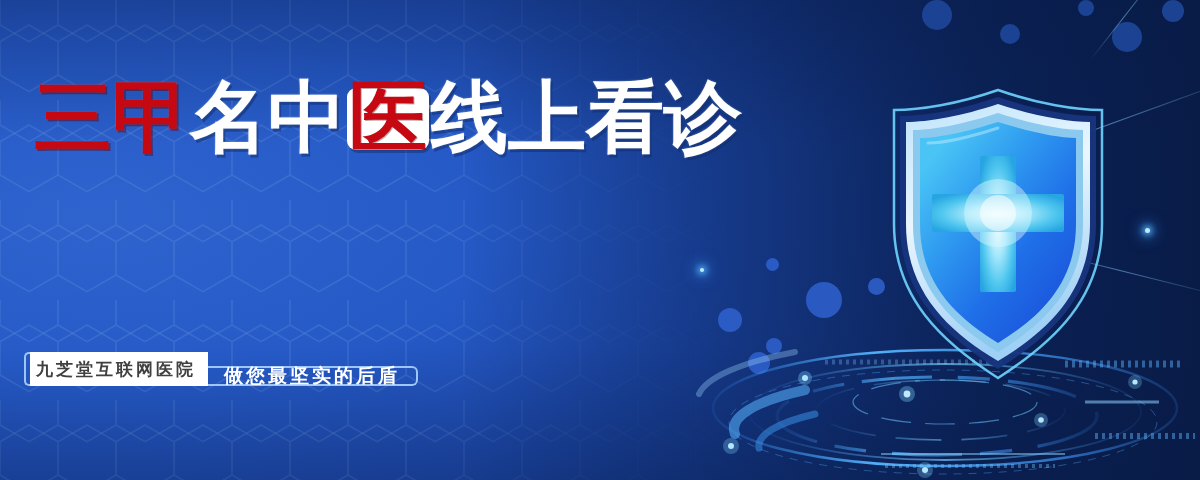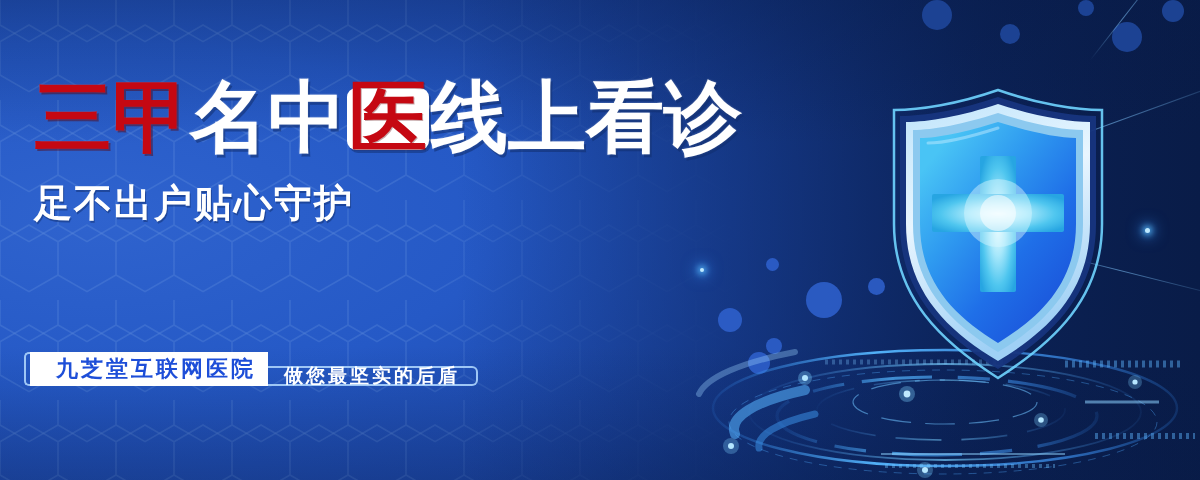--- a/index.html
+++ b/index.html
@@ -144,27 +144,27 @@
   }
   .tag-bracket-left {
     width: 7px;
     border: 2px solid #9ec6f5;
     border-right: none;
     border-radius: 5px 0 0 5px;
     margin-right: -1px;
   }
   .tag-white {
     background: #ffffff;
-    color: #1d4ed8;
-    font-size: 22px;
+    color: #404040;
+    font-size: 17px;
     font-weight: 700;
     letter-spacing: 3px;
     display: flex;
     align-items: center;
-    padding: 0 12px 0 26px;
+    padding: 0 12px 0 6px;
   }
   .tag-blue {
     color: #ffffff;
     font-size: 19px;
     font-weight: 700;
     letter-spacing: 3px;
     display: flex;
     align-items: center;
     padding: 0 16px 0 16px;
     border: 2px solid #9ec6f5;
@@ -333,21 +333,20 @@
       <span class="hl-char hl-white">中</span>
       <span class="hl-char hl-boxed">
         <span class="plate"></span>
         <span class="glyph">医</span>
       </span>
       <span class="hl-char hl-white">线</span>
       <span class="hl-char hl-white">上</span>
       <span class="hl-char hl-white">看</span>
       <span class="hl-char hl-white">诊</span>
     </div>
-    <div class="subline">足不出户贴心守护</div>
   </div>
 
   <div class="tagbar">
     <div class="tag-bracket-left"></div>
     <div class="tag-white">九芝堂互联网医院</div>
     <div class="tag-blue">做您最坚实的后盾</div>
   </div>
 
 </div>
 

